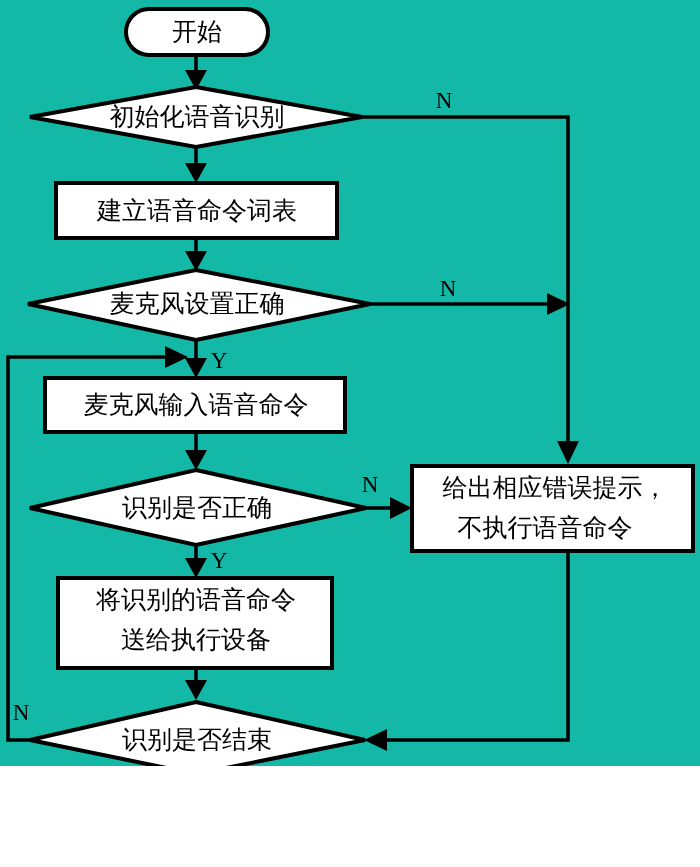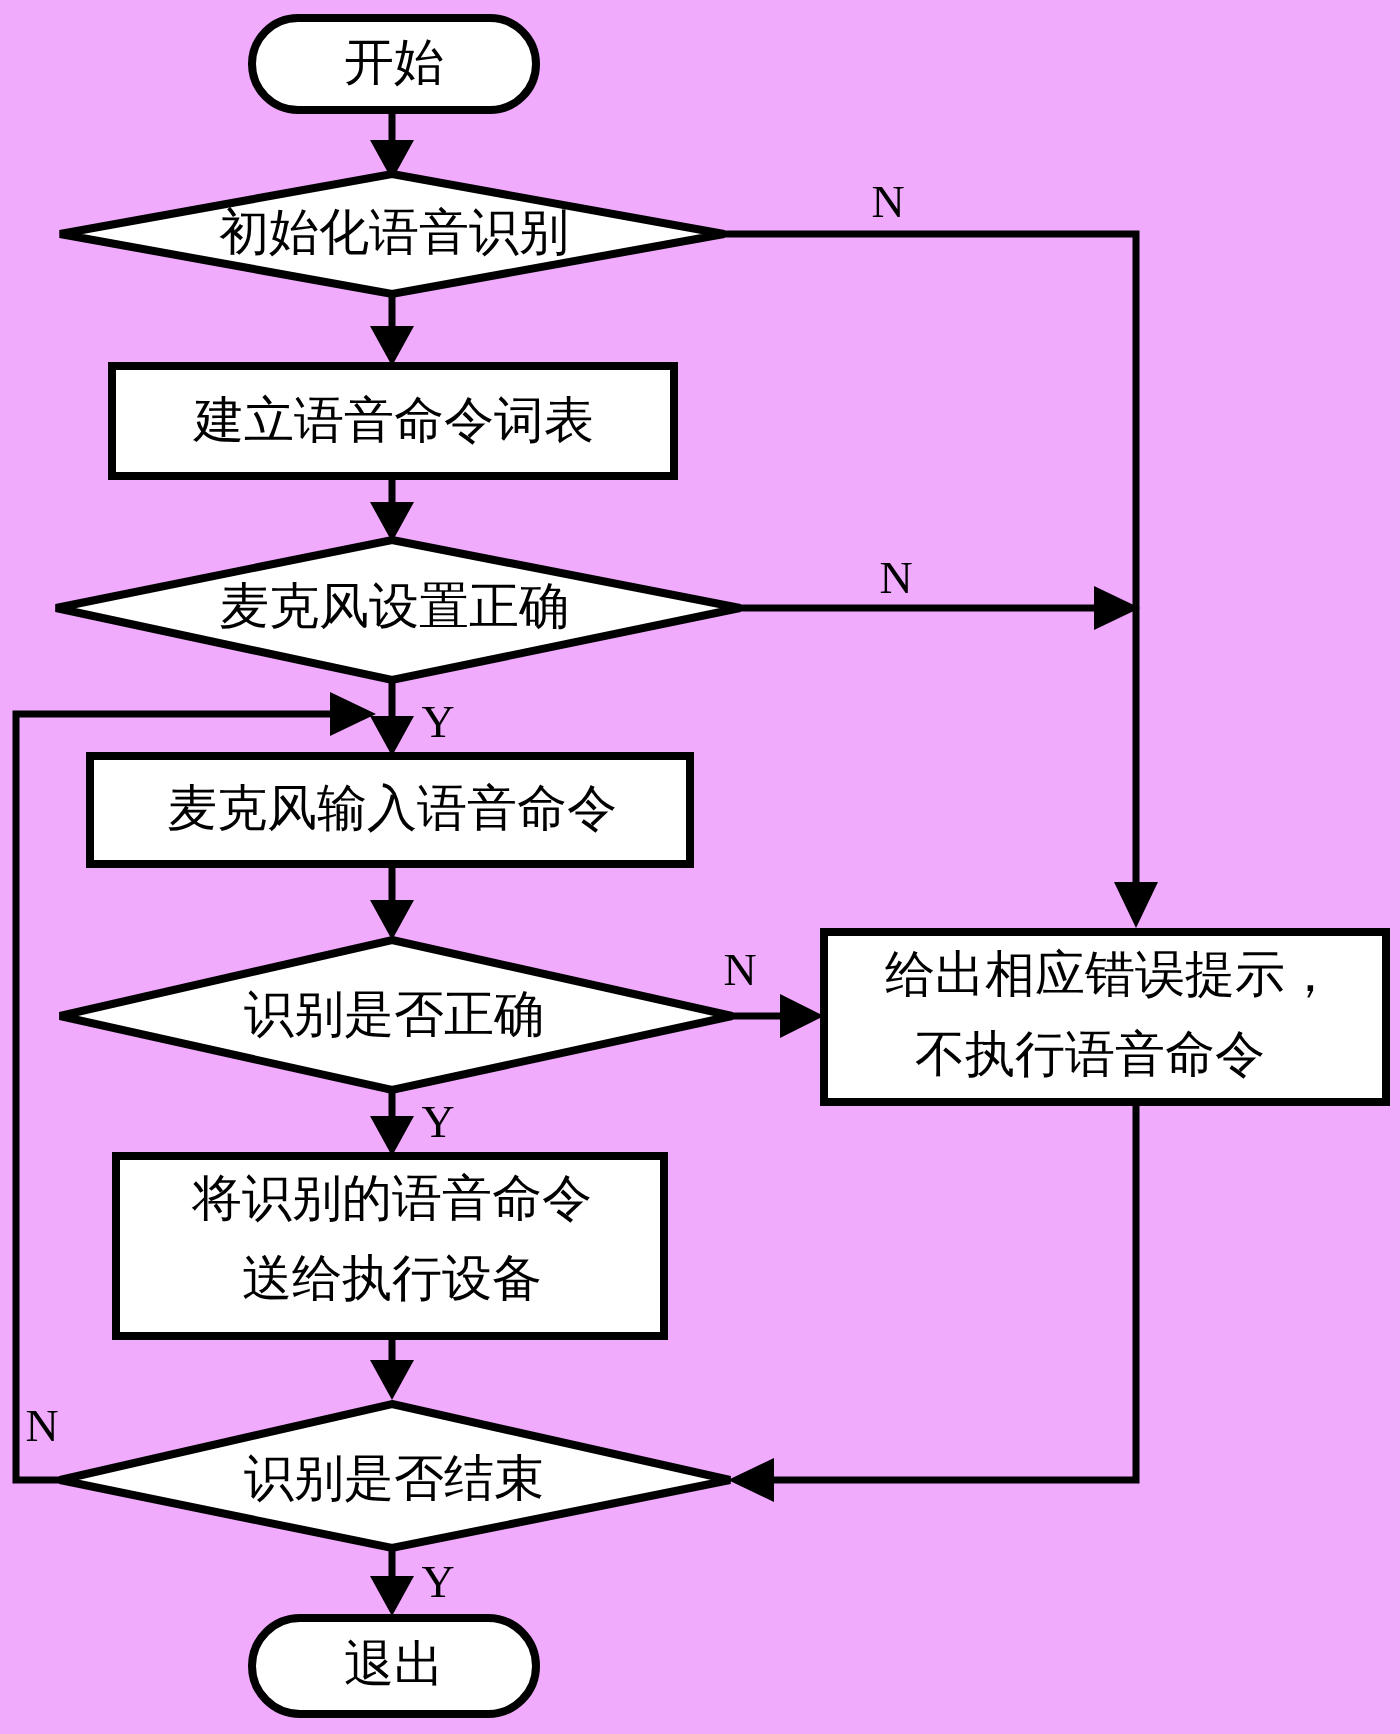--- a/index.html
+++ b/index.html
@@ -6,22 +6,22 @@
     margin: 0;
     padding: 0;
     background: #ffffff;
   }
   body {
     font-family: "Liberation Serif", "DejaVu Serif", serif;
   }
   #flowchart-root {
     position: relative;
     width: 700px;
-    height: 867px;
-    background: #f0abfc;
+    height: 766px;
+    background: #14b8a6;
     overflow: hidden;
   }
   svg.flow {
     display: block;
     width: 700px;
     height: 867px;
   }
   .shape-stroke {
     fill: #ffffff;
     stroke: #000000;

